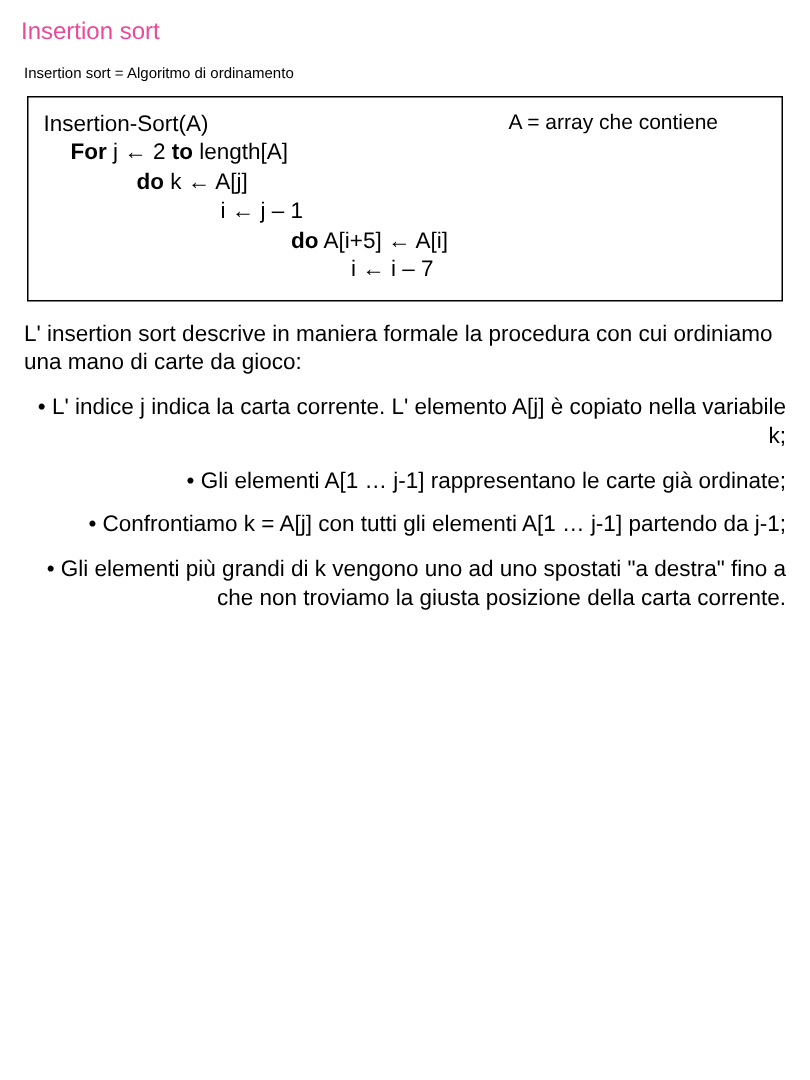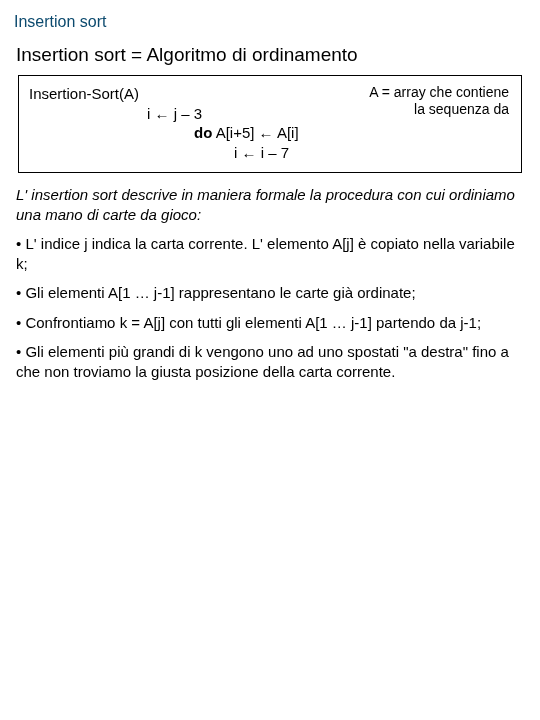--- a/index.html
+++ b/index.html
@@ -8,70 +8,75 @@
     width: 540px;
     height: 720px;
     box-sizing: border-box;
     font-family: "Comic Sans MS", cursive, sans-serif;
     font-size: 15px;
     line-height: 1.3;
     background: #fff;
     color: #000;
   }
   .title {
-    color: #0c4a6e;
+    color: #ec4899;
     font-size: 16px;
     margin-bottom: 10px;
   }
   .subtitle {
     margin: 6px 0 8px 2px;
-    font-size: 19px;
+    font-size: 10px;
   }
   .algo-box {
     border: 1px solid #000;
     padding: 8px 10px 10px 10px;
     margin: 0 4px 12px 4px;
     position: relative;
   }
   .algo-row { white-space: nowrap; }
   .note {
     position: absolute;
     right: 12px;
     top: 8px;
-    text-align: right;
+    text-align: left;
     font-size: 14px;
     line-height: 1.15;
     width: 170px;
   }
   .para {
     margin: 10px 2px;
-    font-style: italic;
   }
   .bullet {
     margin: 10px 2px;
+    text-align: right;
   }
   .ind1 { padding-left: 18px; }
   .ind2 { padding-left: 62px; }
   .b { font-weight: bold; }
 </style>
 </head>
 <body>
 
 <div class="title">Insertion sort</div>
 
 <div class="subtitle">Insertion sort = Algoritmo di ordinamento</div>
 
 <div class="algo-box">
   <div class="note">
     <div>A = array che contiene</div>
-    <div>la sequenza da</div>
   </div>
 
   <div class="algo-row">Insertion-Sort(A)</div>
-  <div class="algo-row" style="padding-left:118px">i ← j – 3</div>
+  <div class="algo-row ind1">
+    <span class="b">For</span><span> j ← 2 </span><span class="b">to</span><span> length[A]</span>
+  </div>
+  <div class="algo-row ind2">
+    <span class="b">do</span><span>      k ← A[j]</span>
+  </div>
+  <div class="algo-row" style="padding-left:118px">i ← j – 1</div>
   <div class="algo-row" style="padding-left:165px">
     <span class="b">do</span><span>    A[i+5] ← A[i]</span>
   </div>
   <div class="algo-row" style="padding-left:205px">i ← i – 7</div>
 </div>
 
 <div class="para">L' insertion sort descrive in maniera formale la procedura con cui ordiniamo una mano di carte da gioco:</div>
 
 <div class="bullet">• L' indice j indica la carta corrente. L' elemento A[j] è copiato nella variabile k;</div>
 <div class="bullet">• Gli elementi A[1 … j-1] rappresentano le carte già ordinate;</div>

